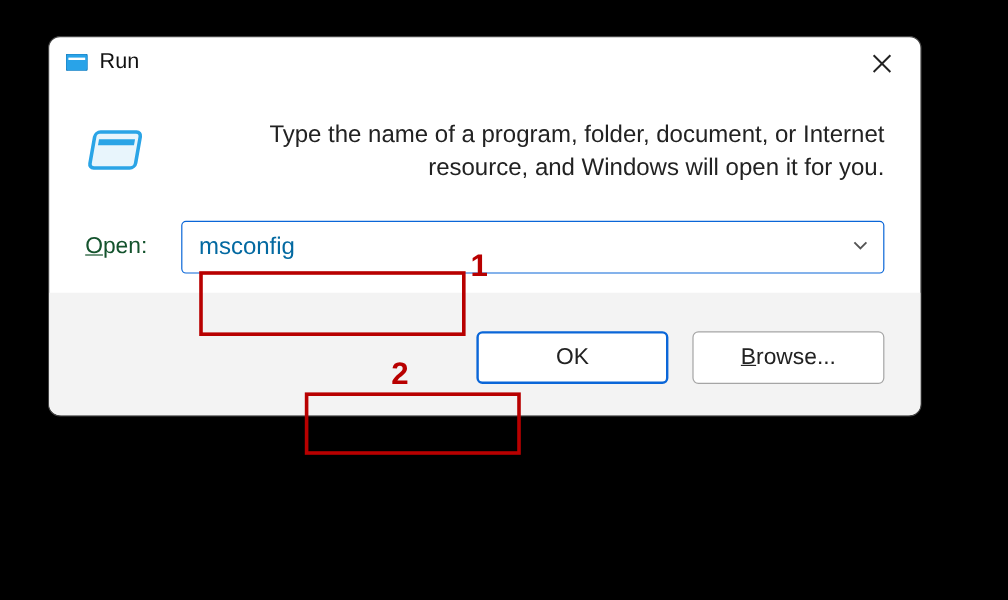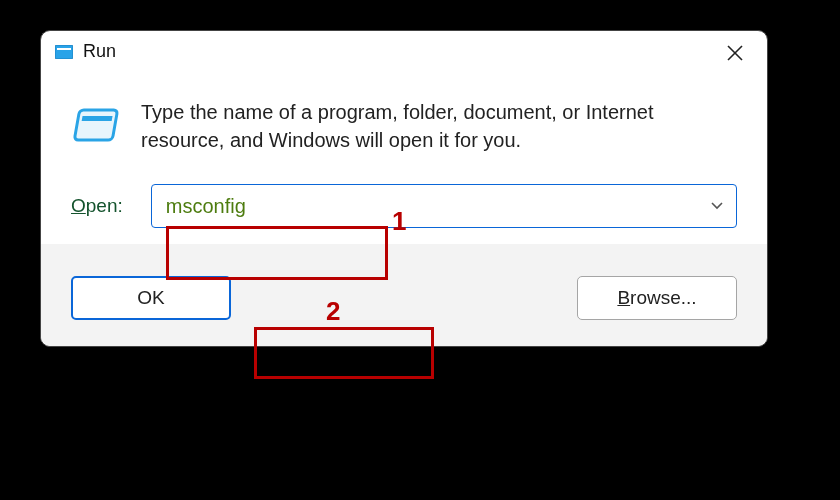--- a/index.html
+++ b/index.html
@@ -53,20 +53,21 @@
     font-size: 20px;
     color: #222;
     cursor: pointer;
     border-radius: 6px;
   }
   .body-area {
     padding: 28px 30px 10px 30px;
     display: flex;
     align-items: flex-start;
     gap: 22px;
+    text-align: right;
   }
   .run-icon {
     width: 48px;
     height: 48px;
     flex: 0 0 48px;
     margin-top: 4px;
   }
   .instruction {
     font-size: 20px;
     color: #222;
@@ -93,33 +94,33 @@
     display: flex;
     align-items: center;
     padding: 0 40px 0 14px;
     background: #fff;
   }
   .combo-input {
     border: none;
     outline: none;
     font-size: 20px;
     width: 100%;
-    color: #4d7c0f;
+    color: #0369a1;
     background: transparent;
   }
   .chevron {
     position: absolute;
     right: 12px;
     top: 50%;
     transform: translateY(-50%);
     color: #555;
   }
   .button-row {
     display: flex;
-    justify-content: space-between;
+    justify-content: flex-end;
     gap: 20px;
     padding: 32px 30px 26px 30px;
     background: #f3f3f3;
     border-bottom-left-radius: 10px;
     border-bottom-right-radius: 10px;
   }
   .btn {
     min-width: 160px;
     height: 44px;
     font-size: 19px;

